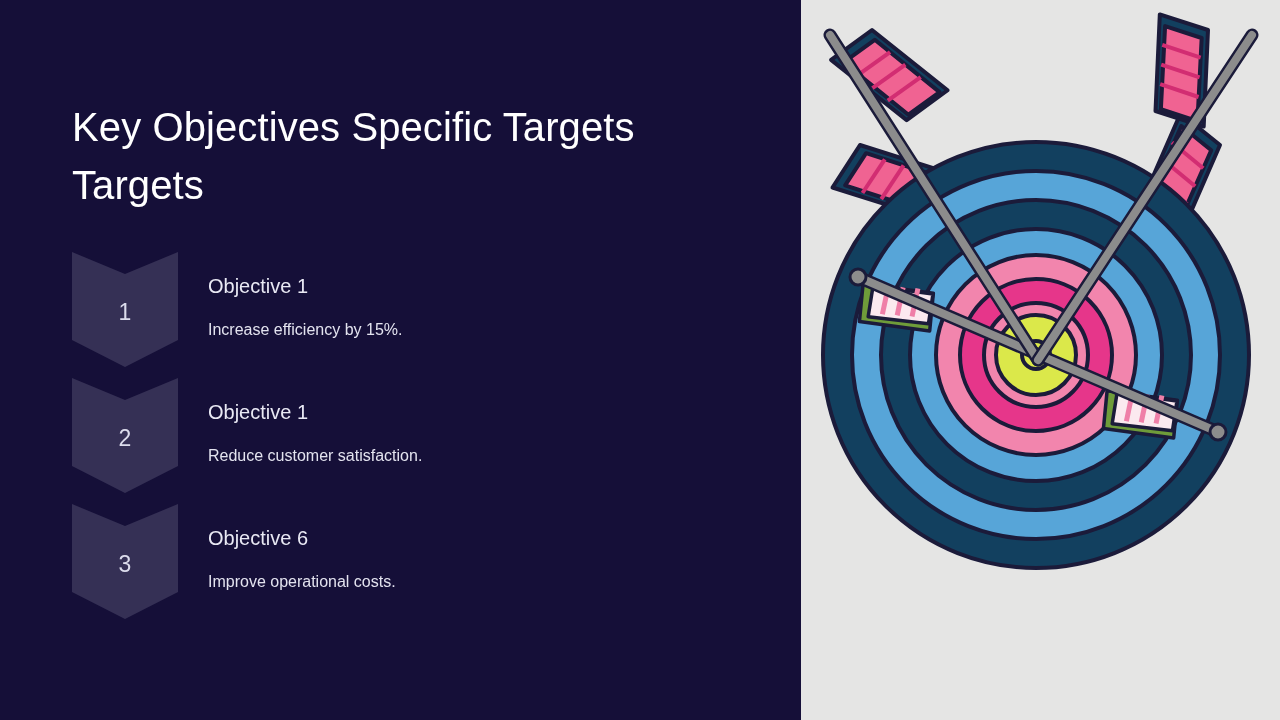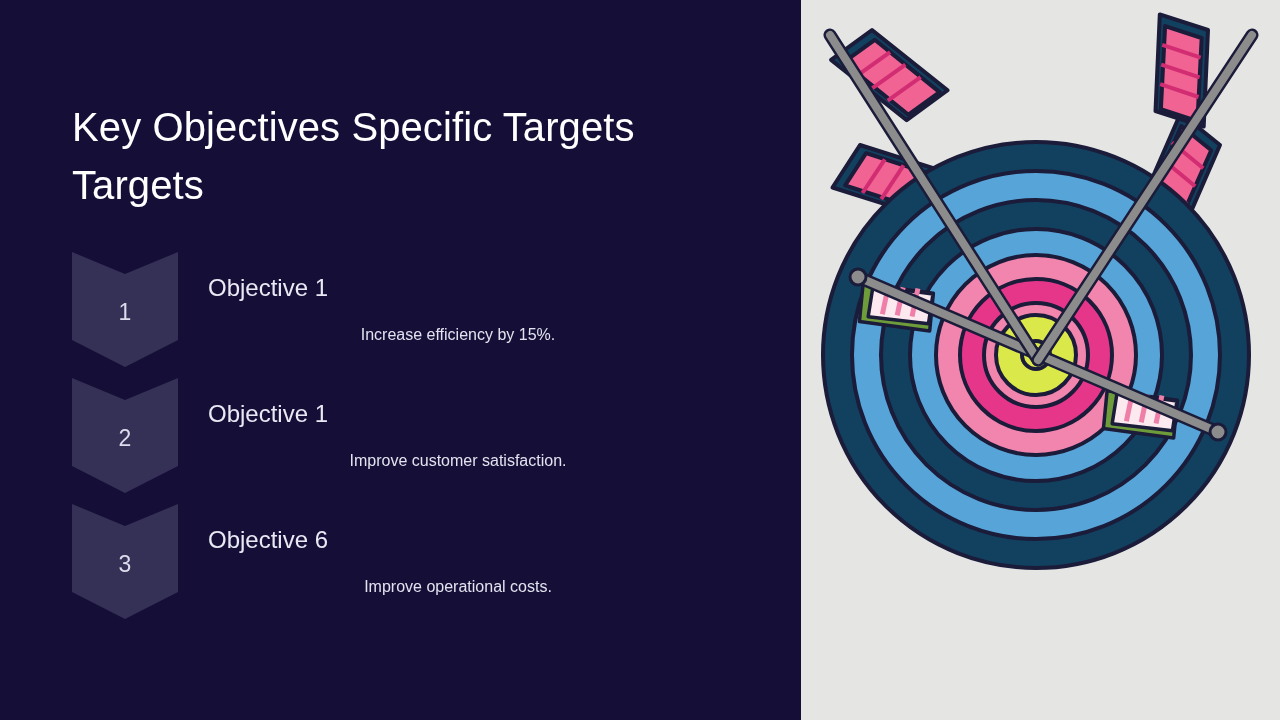--- a/index.html
+++ b/index.html
@@ -37,25 +37,25 @@
   .chev-num {
     position:absolute; left:0; top:0; width:106px; height:115px;
     display:flex; align-items:center; justify-content:center;
     font-size:23px; color:#dcdcec; font-weight:400;
     padding-top:6px;
   }
   .obj-text {
     position:absolute; left:136px; top:22px; width:500px;
   }
   .obj-heading {
-    font-size:24px; color:#e9e9f4; font-weight:400; line-height:1.2;
+    font-size:20px; color:#e9e9f4; font-weight:400; line-height:1.2;
   }
   .obj-desc {
     margin-top:22px;
-    font-size:16px; color:#e3e3ef; font-weight:400; line-height:1.25;text-align:center;
+    font-size:16px; color:#e3e3ef; font-weight:400; line-height:1.25;
   }
   
   .right-panel {
     position:absolute; left:801px; top:0; width:479px; height:720px;
     background:#e5e5e4;
   }
   .target-art {
     position:absolute; left:-1px; top:0; width:480px; height:720px;
   }
   .target-art svg { display:block; width:480px; height:720px; }
@@ -86,21 +86,21 @@
 
       <div class="objective-row">
         <div class="chev">
           <svg viewBox="0 0 106 115" xmlns="http://www.w3.org/2000/svg">
             <path d="M0,0 L53,22 L106,0 L106,88 L53,115 L0,88 Z" fill="#353055"></path>
           </svg>
         </div>
         <div class="chev-num">2</div>
         <div class="obj-text">
           <div class="obj-heading">Objective 1</div>
-          <div class="obj-desc">Improve customer satisfaction.</div>
+          <div class="obj-desc">Reduce customer satisfaction.</div>
         </div>
       </div>
 
       <div class="objective-row">
         <div class="chev">
           <svg viewBox="0 0 106 115" xmlns="http://www.w3.org/2000/svg">
             <path d="M0,0 L53,22 L106,0 L106,88 L53,115 L0,88 Z" fill="#353055"></path>
           </svg>
         </div>
         <div class="chev-num">3</div>

